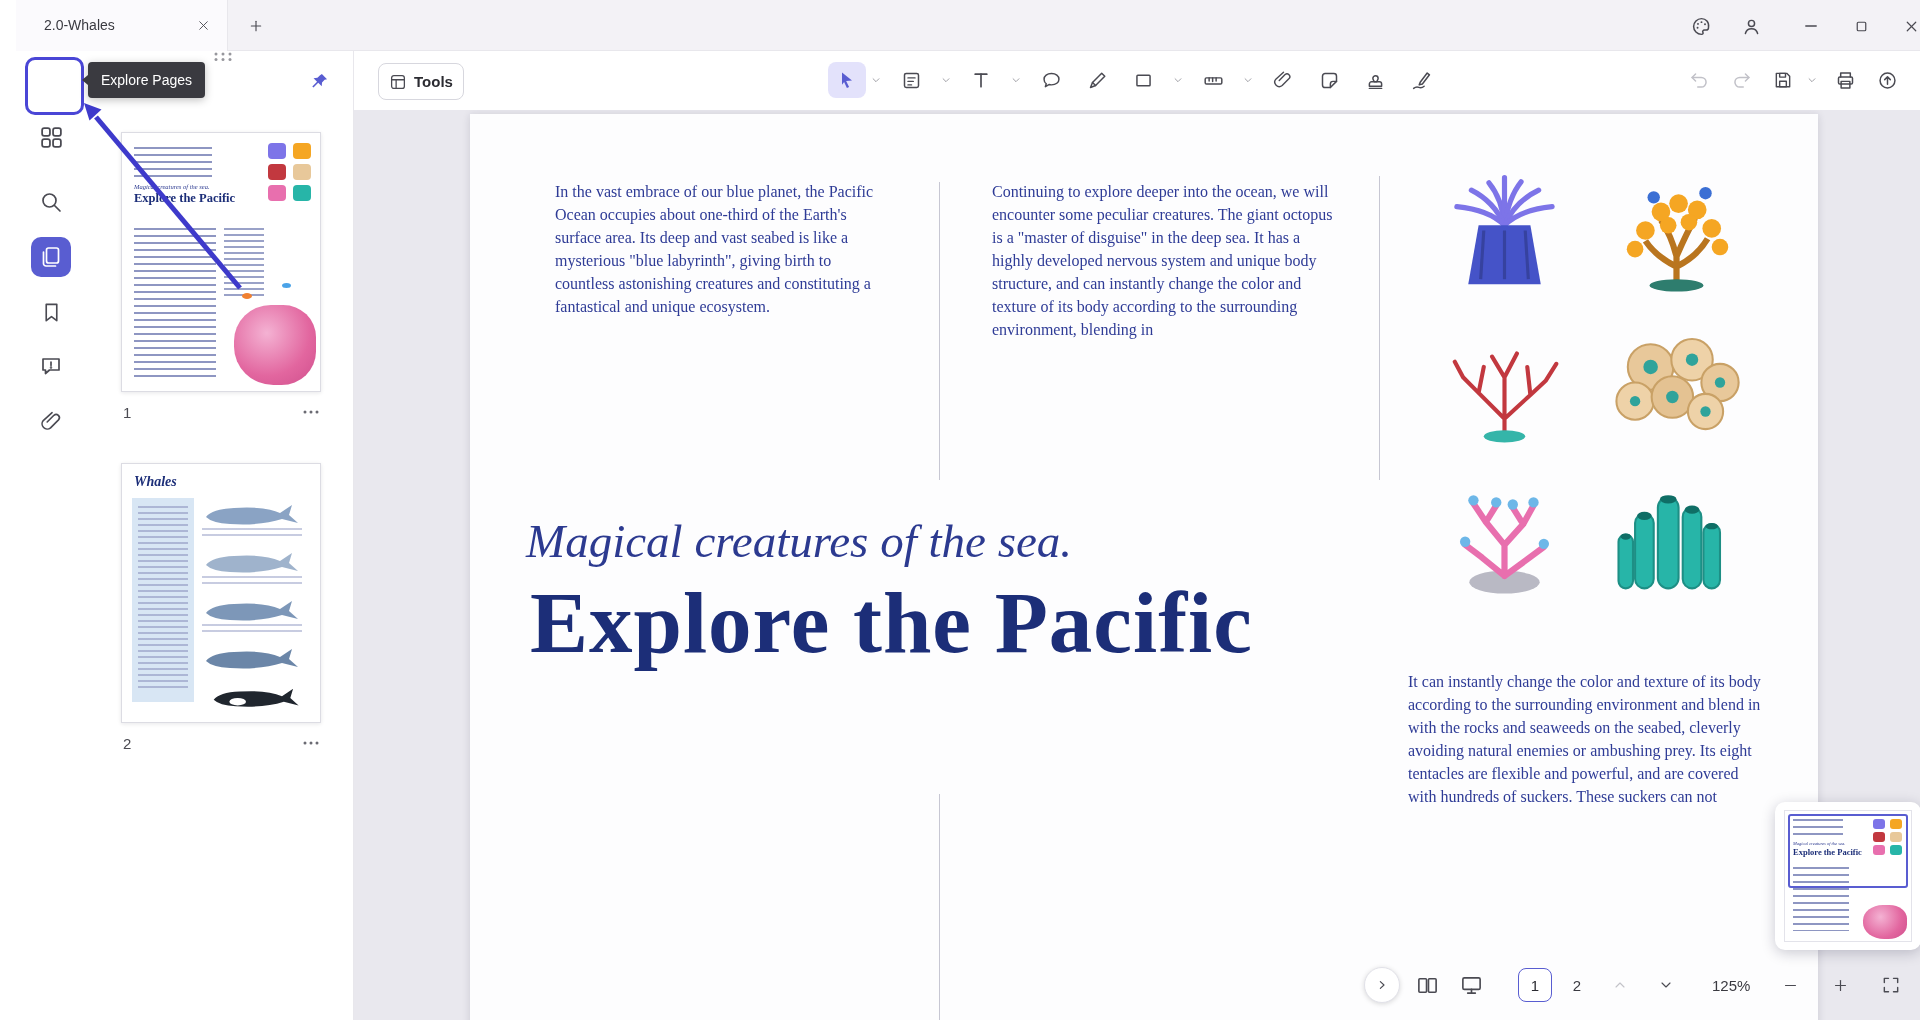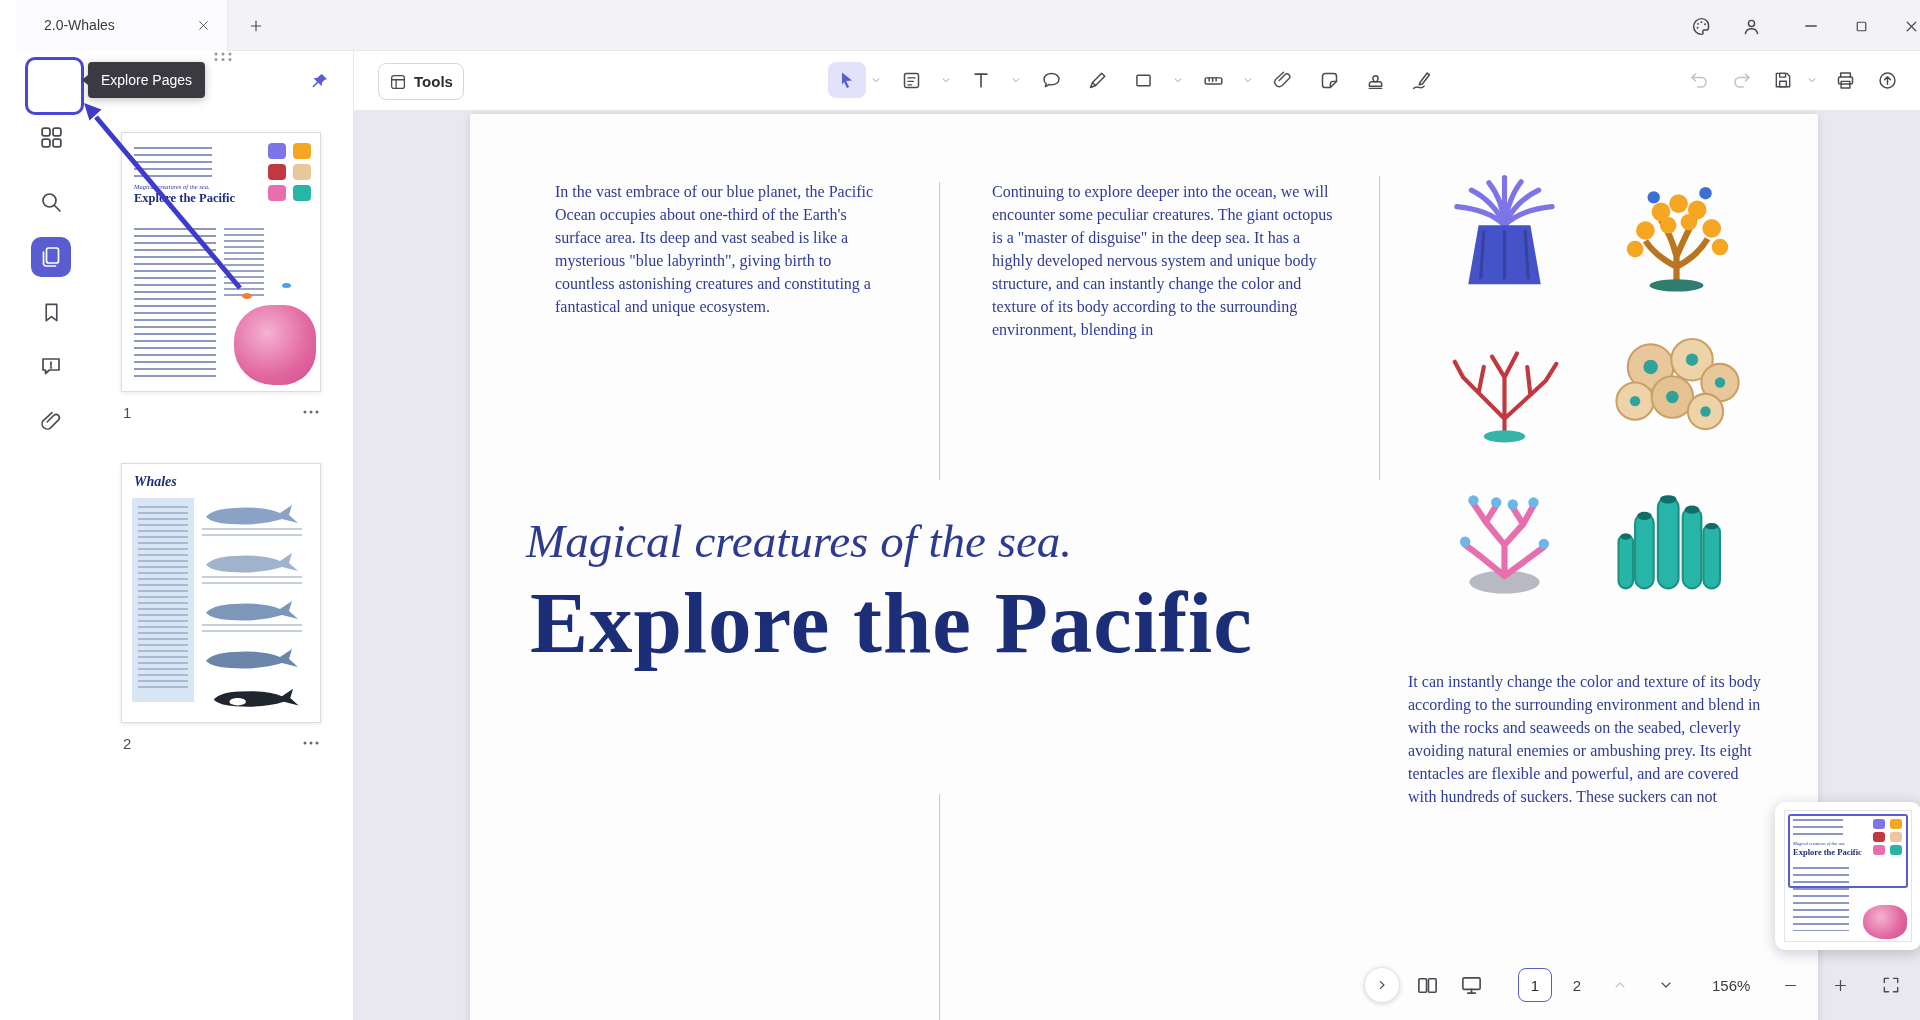--- a/index.html
+++ b/index.html
@@ -539,21 +539,21 @@
     <div class="sb" style="width:24px;height:26px;margin-right:22px">
       <svg class="ic" width="16" height="16" viewBox="0 0 24 24" style="stroke:#c3c3c9">
           <path d="M6 15 l6-6 6 6"></path>
         </svg>
     </div>
     <div class="sb" style="width:24px;height:26px;margin-right:34px">
       <svg class="ic" width="16" height="16" viewBox="0 0 24 24">
           <path d="M6 9 l6 6 6-6"></path>
         </svg>
     </div>
-    <span class="zoomtext" style="margin-right:28px">156%</span>
+    <span class="zoomtext" style="margin-right:28px">125%</span>
     <div class="sb" style="width:24px;height:26px;margin-right:26px">
       <svg class="ic" width="17" height="17" viewBox="0 0 24 24">
           <line x1="5" y1="12" x2="19" y2="12"></line>
         </svg>
     </div>
     <div class="sb" style="width:24px;height:26px;margin-right:26px">
       <svg class="ic" width="17" height="17" viewBox="0 0 24 24">
           <line x1="12" y1="5" x2="12" y2="19"></line>
           <line x1="5" y1="12" x2="19" y2="12"></line>
         </svg>

